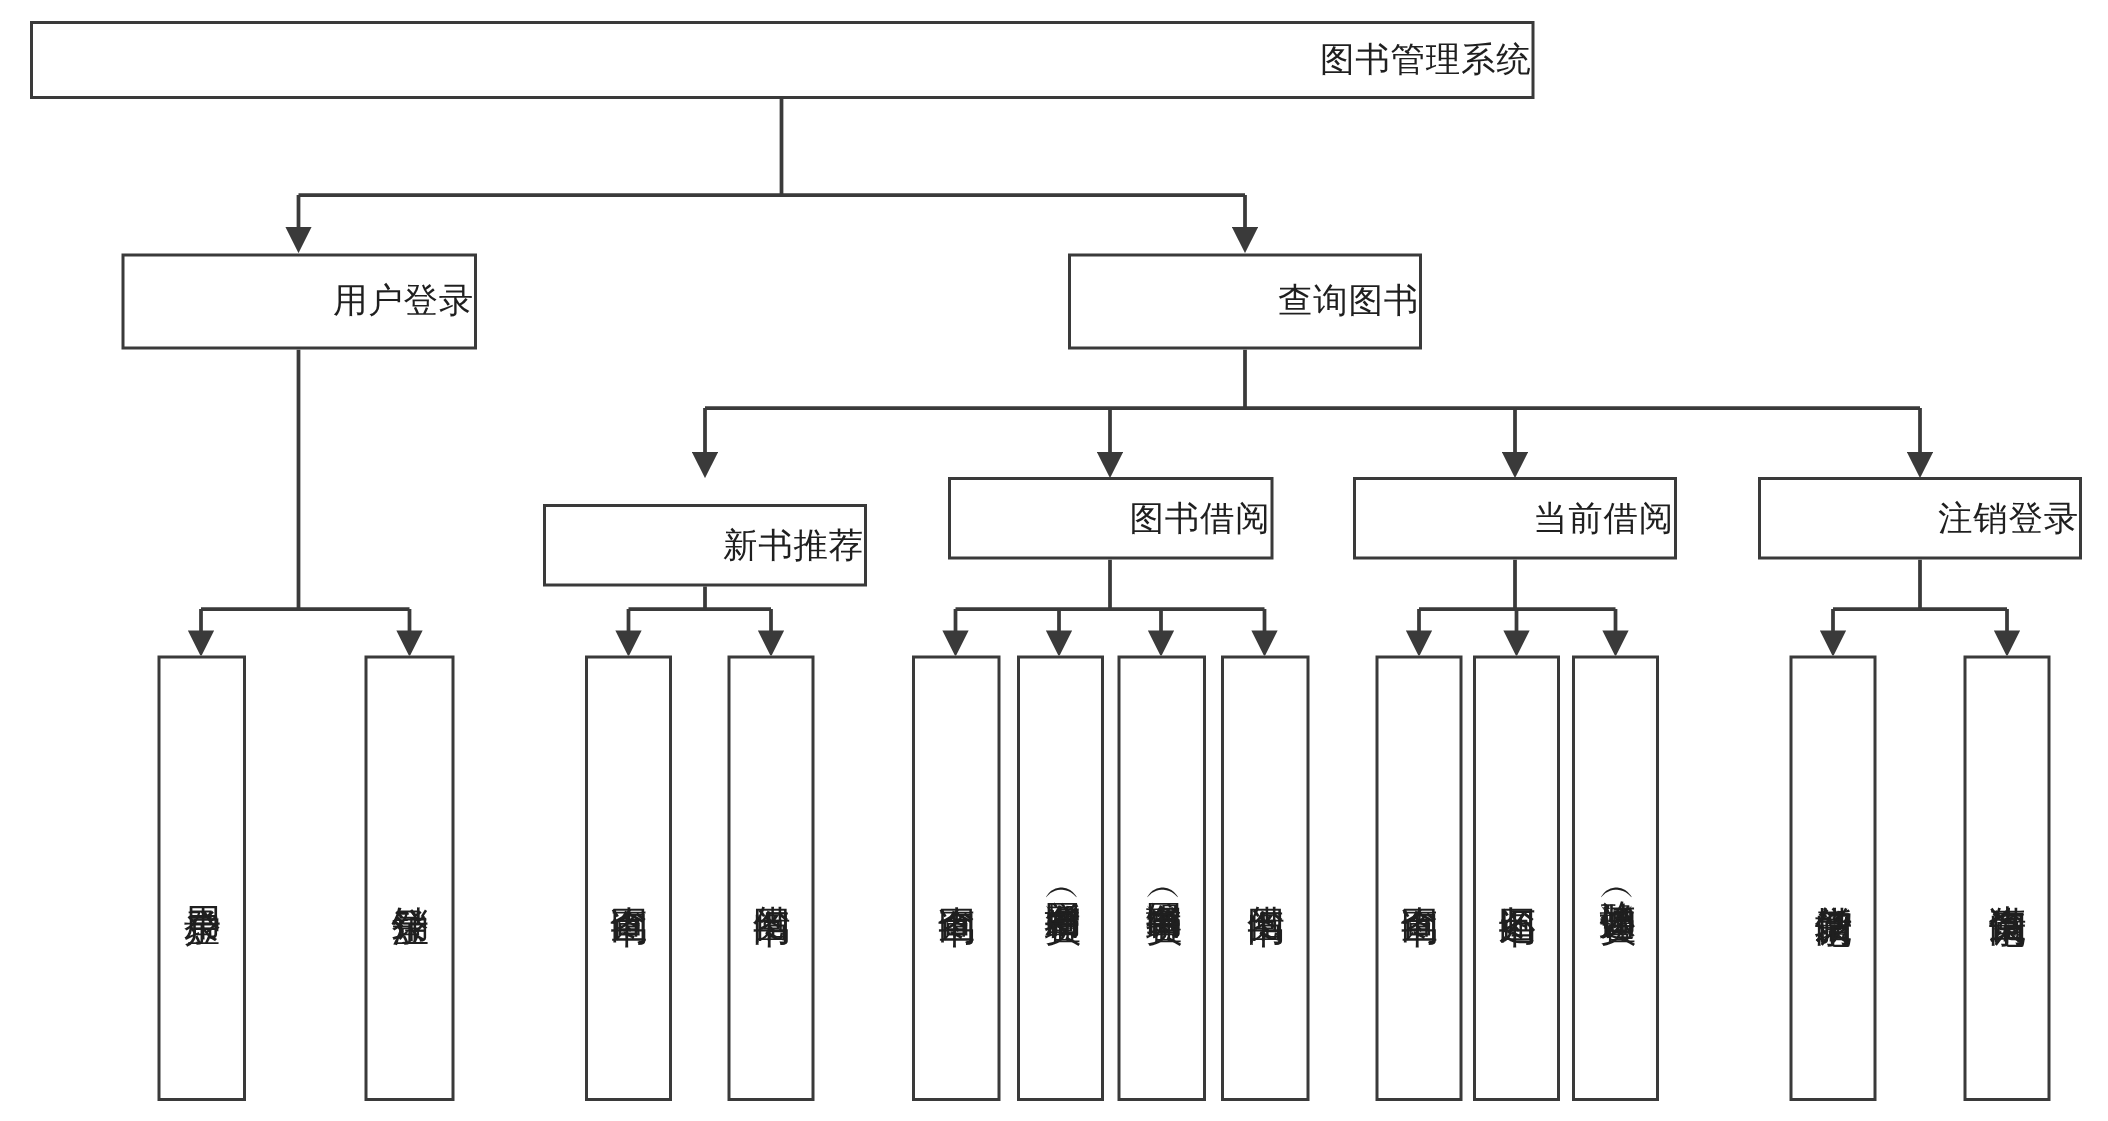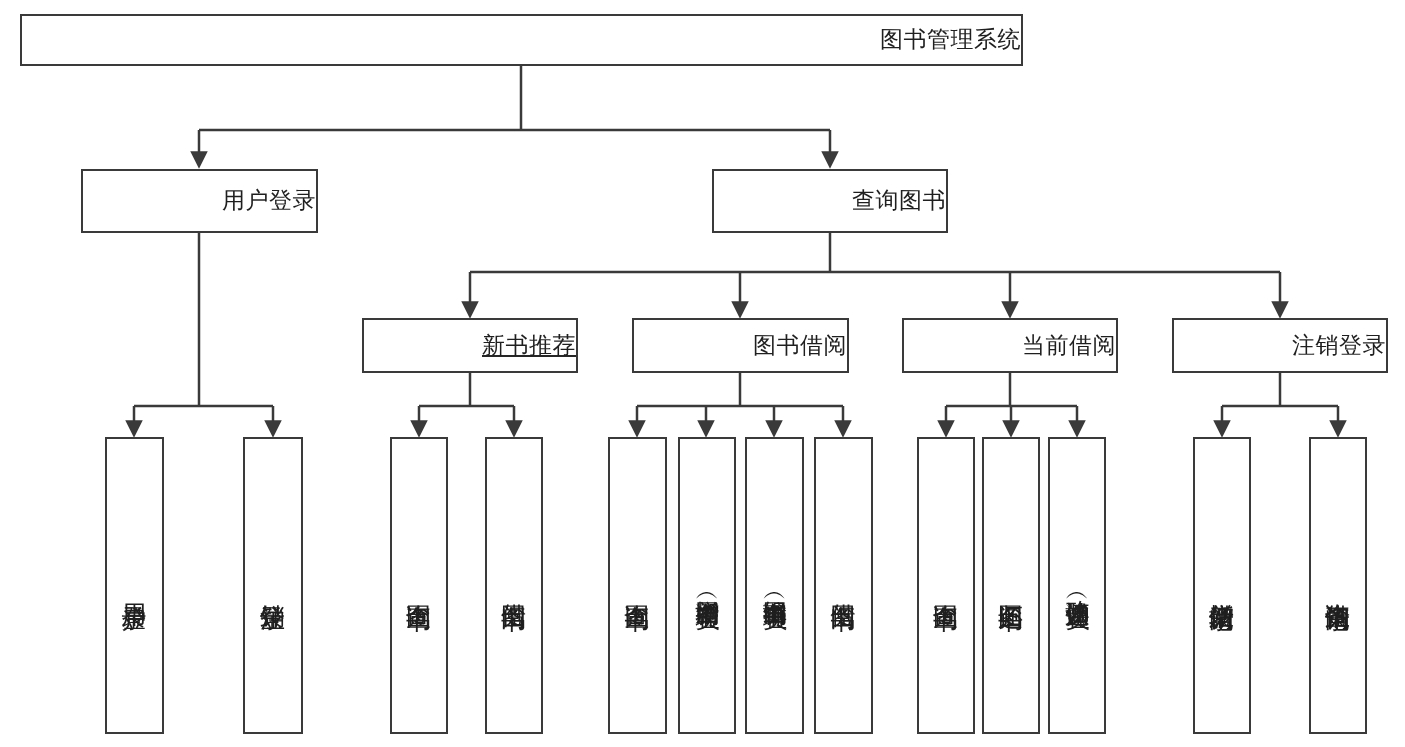--- a/index.html
+++ b/index.html
@@ -138,21 +138,21 @@
     <span class="node-label">图书管理系统</span>
   </div>
 
   <div class="node horiz" style="left:81px; top:169px; width:237px; height:64px;">
     <span class="node-label">用户登录</span>
   </div>
   <div class="node horiz" style="left:712px; top:169px; width:236px; height:64px;">
     <span class="node-label">查询图书</span>
   </div>
 
-  <div class="node horiz" style="left:362px; top:318px; width:216px; height:55px;text-decoration:underline;">
+  <div class="node horiz" style="left:362px; top:336px; width:216px; height:55px;">
     <span class="node-label">新书推荐</span>
   </div>
   <div class="node horiz" style="left:632px; top:318px; width:217px; height:55px;">
     <span class="node-label">图书借阅</span>
   </div>
   <div class="node horiz" style="left:902px; top:318px; width:216px; height:55px;">
     <span class="node-label">当前借阅</span>
   </div>
   <div class="node horiz" style="left:1172px; top:318px; width:216px; height:55px;">
     <span class="node-label">注销登录</span>

